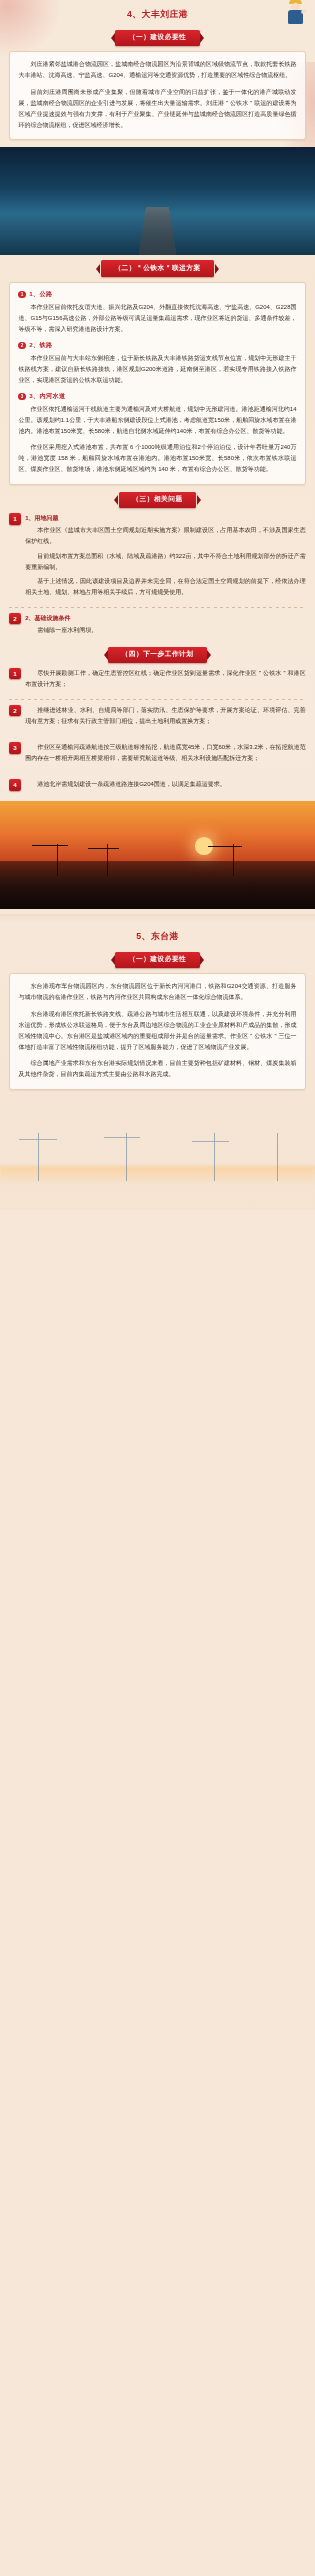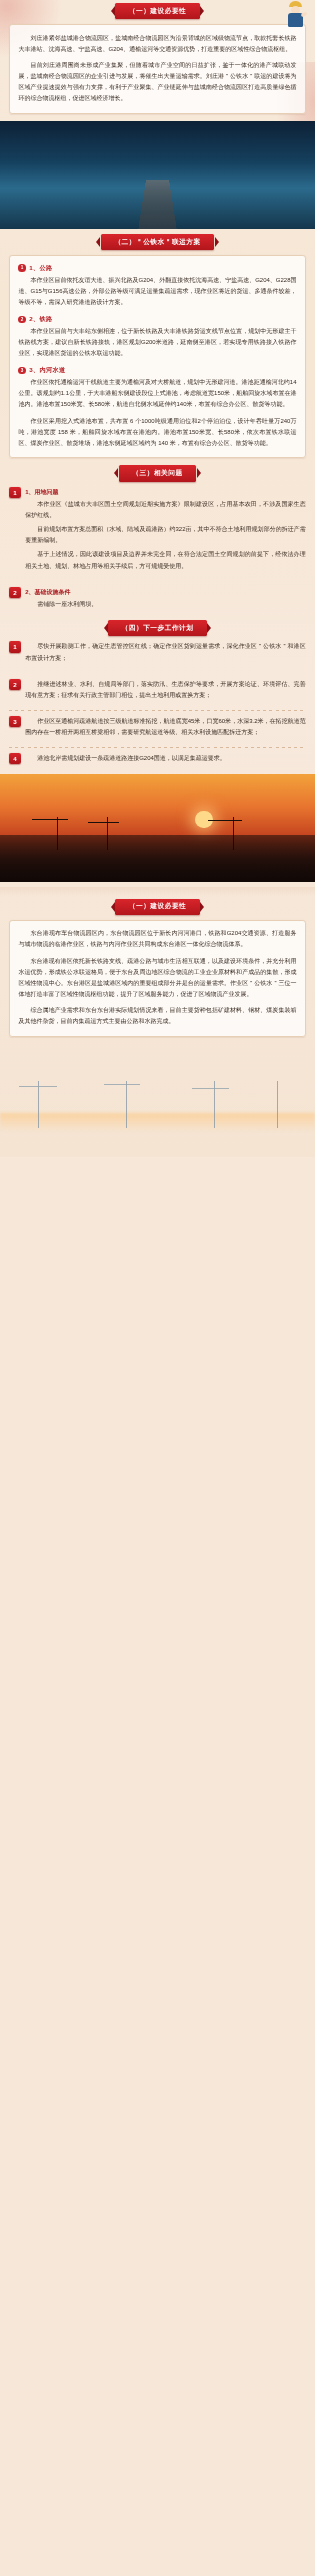--- a/index.html
+++ b/index.html
@@ -196,20 +196,21 @@
 </head>
 <body>
 
 <div class="page">
 
   <div class="ink-top"></div>
   <div class="ink-right"></div>
 
   <div class="sec-wrap">
 
+    <div class="sec-title">4、大丰刘庄港</div>
 
     <div class="ribbon-wrap">
       <div class="ribbon">（一）建设必要性</div>
     </div>
 
     <div class="card">
       <p class="body">刘庄港紧邻盐城港合物流园区，盐城南经合物流园区为沿景背城的区域级物流节点，取款托套长铁路大丰港站、沈海高速、宁盐高速、G204、通榆运河等交通资源优势，打造重要的区域性综合物流枢纽。</p>
       <p class="body">目前刘庄港周围尚未形成产业集聚，但随着城市产业空间的日益扩张，鉴于一体化的港产城联动发展，盐城南经合物流园区的企业引进与发展，将催生出大量运输需求。刘庄港＂公铁水＂联运的建设将为区域产业提速提效与强有力支撑，有利于产业聚集、产业链延伸与盐城南经合物流园区打造高质量绿色循环的综合物流枢纽，促进区域经济增长。</p>
     </div>
 
@@ -334,20 +335,21 @@
       <div class="boom" style="left:66%;bottom:57%;width:34px;"></div>
       <div class="silh"></div>
     </div>
 
   </div>
 
   <div class="big-divider"></div>
 
   <div class="sec-wrap">
 
+    <div class="sec-title">5、东台港</div>
 
     <div class="ribbon-wrap">
       <div class="ribbon">（一）建设必要性</div>
     </div>
 
     <div class="card">
       <p class="body">东台港现布车台物流园区内，东台物流园区位于新长内河河港口，铁路和G204交通资源、打造服务与城市物流的临港作业区，铁路与内河作业区共同构成东台港区一体化综合物流体系。</p>
       <p class="body">东台港现有港区依托新长铁路支线、疏港公路与城市生活相互联通，以及建设环境条件，并充分利用水运优势，形成铁公水联运格局，便于东台及周边地区综合物流的工业企业原材料和产成品的集散，形成区域性物流中心。东台港区是盐城港区域内的重要组成部分并是台的运量需求。作业区＂公铁水＂三位一体地打造丰富了区域性物流枢纽功能，提升了区域服务能力，促进了区域物流产业发展。</p>
       <p class="body">综合属地产业需求和东台东台港实际规划情况来看，目前主要货种包括矿建材料、钢材、煤炭集装箱及其他件杂货，目前内集疏运方式主要由公路和水路完成。</p>
     </div>

